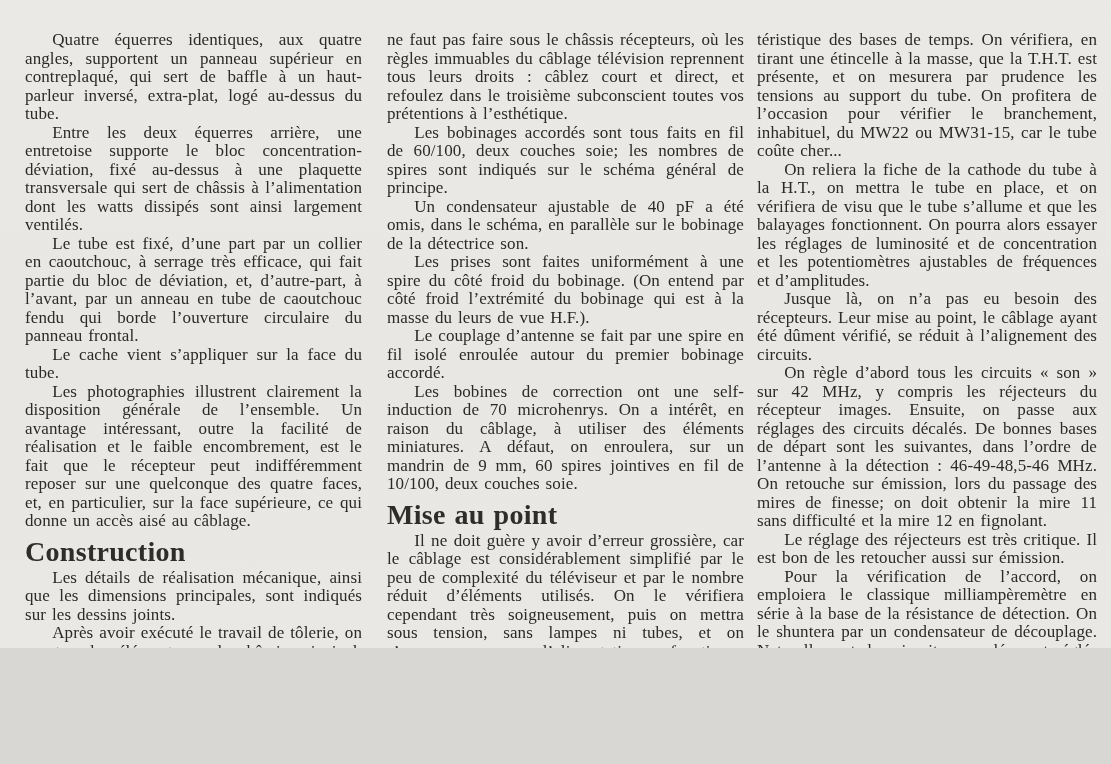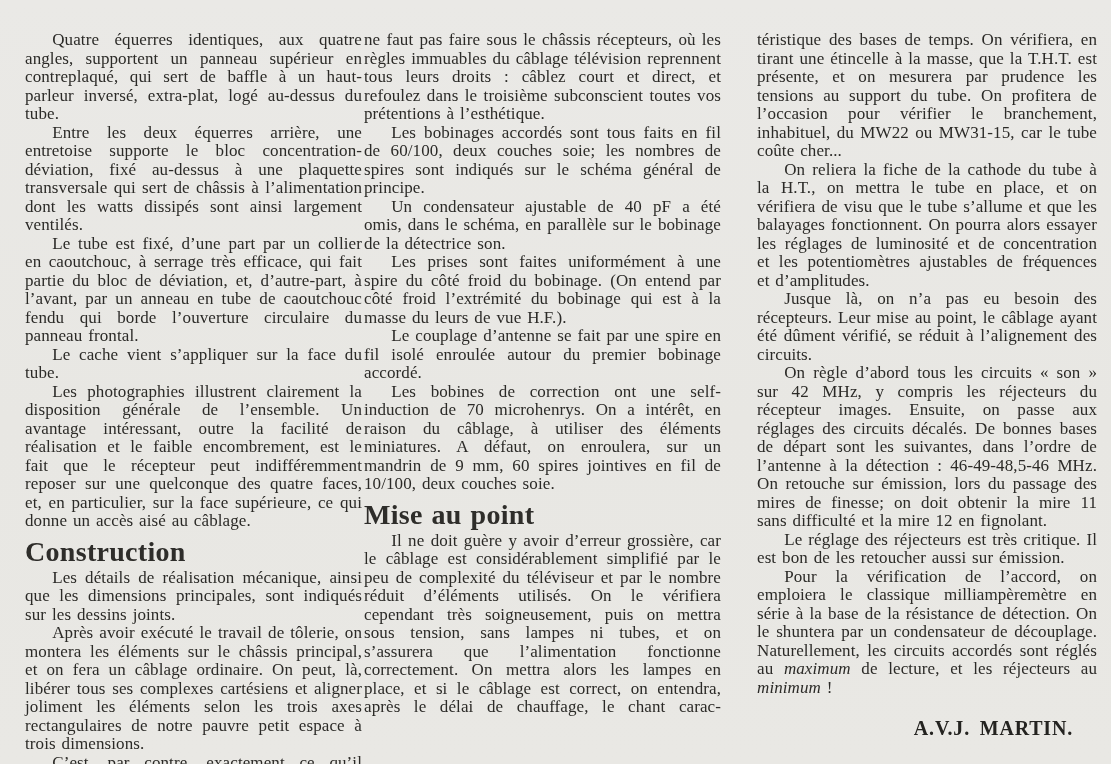--- a/index.html
+++ b/index.html
@@ -3,38 +3,38 @@
 <meta charset="utf-8">
 <style>
   html, body {
     margin: 0;
     padding: 0;
     background: #d8d7d4;
   }
   .page {
     position: relative;
     width: 1111px;
-    height: 764px;
+    height: 648px;
     background: #e9e8e4;
     background-image: linear-gradient(180deg, #eae9e6 0%, #e8e7e3 55%, #e9e8e4 100%);
     overflow: hidden;
     color: #2b2a27;
     font-family: "Liberation Serif", "DejaVu Serif", serif;
     font-size: 17px;
     line-height: 18.5px;
   }
   .col {
     position: absolute;
     top: 31px;
     text-align: justify;
     word-spacing: 1.5px;
     letter-spacing: 0.1px;
   }
   .col-1 { left: 25px;  width: 337px; }
-  .col-2 { left: 364px; width: 357px; }
+  .col-2 { left: 387px; width: 357px; }
   .col-3 { left: 757px; width: 340px; }
 
   .para {
     margin: 0;
     text-indent: 1.6em;
   }
   .para.noindent { text-indent: 0; }
   .para.flush { text-align-last: justify; }
 
   .heading {

